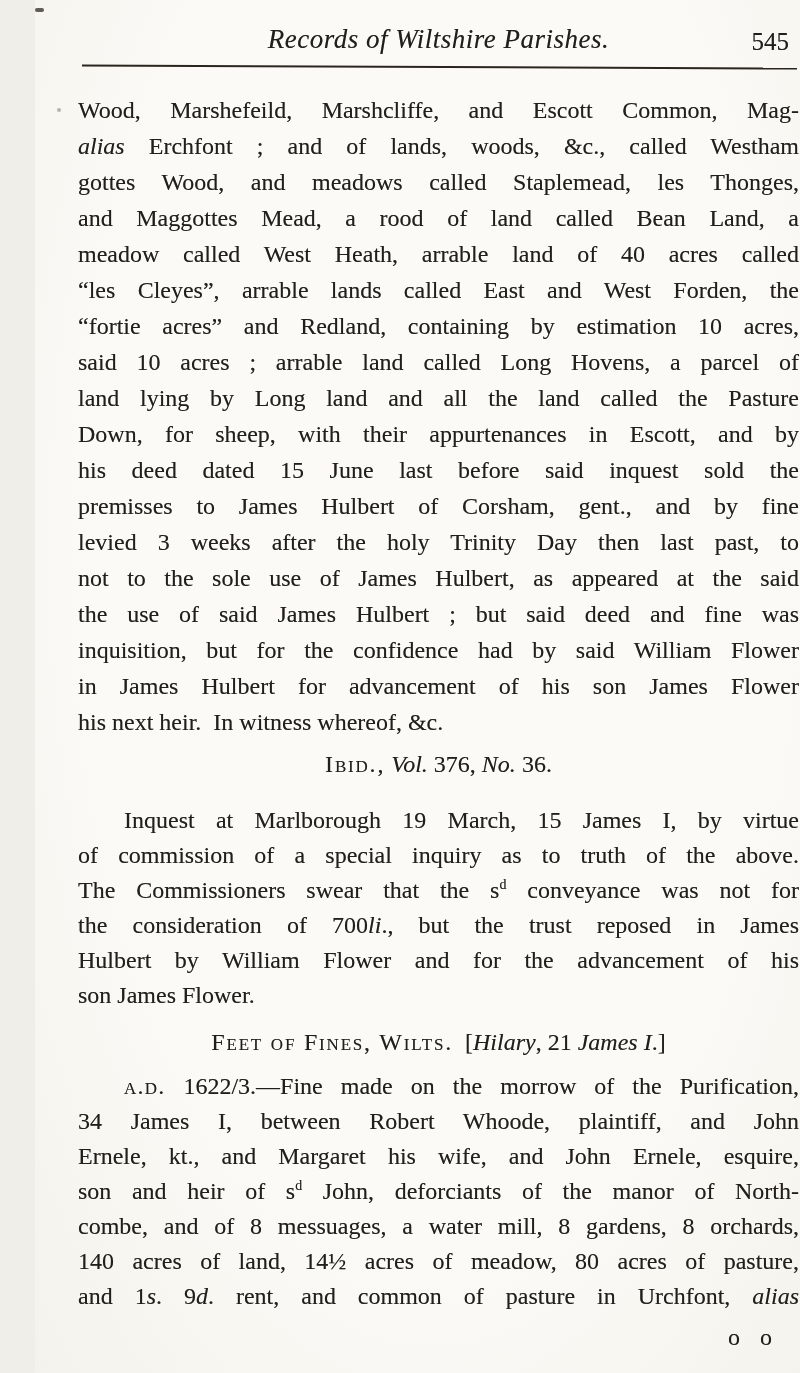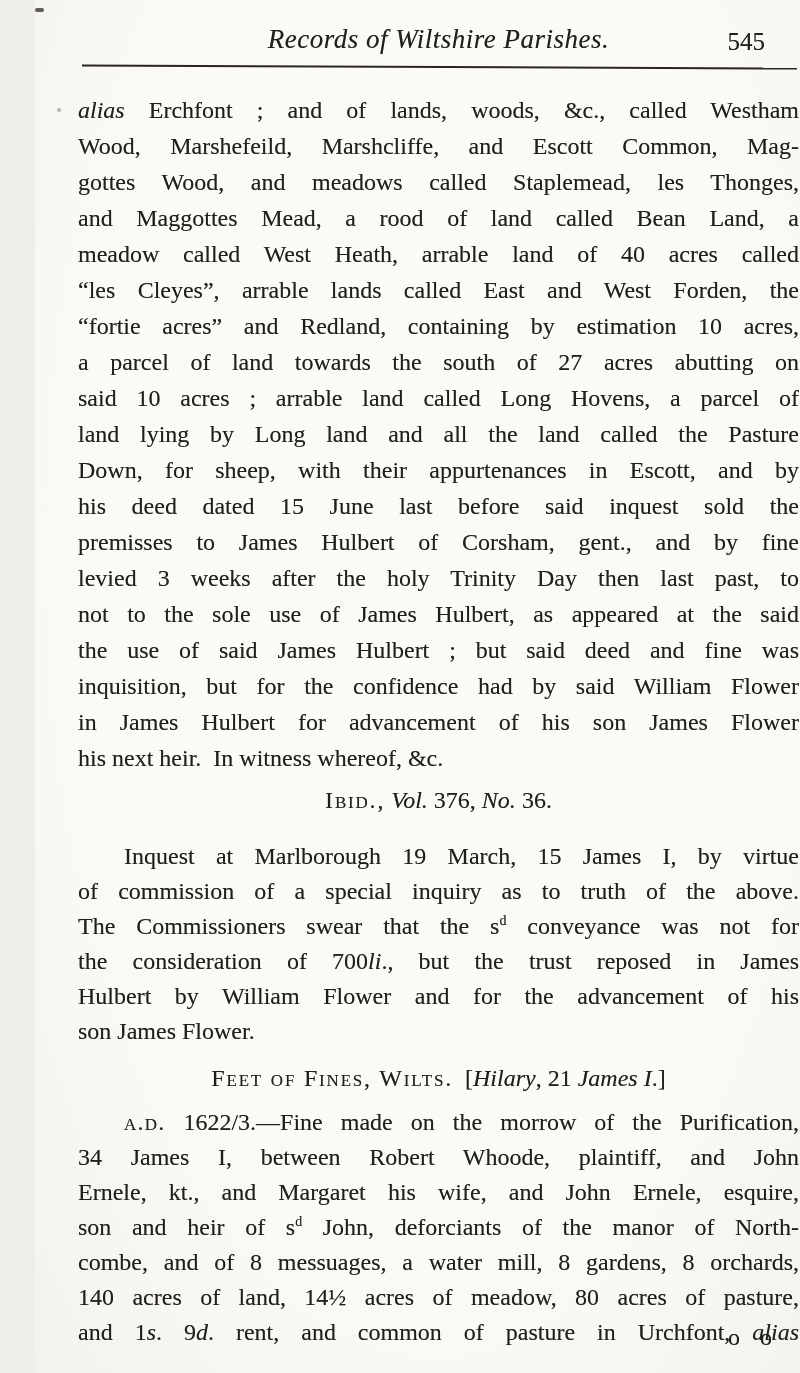--- a/index.html
+++ b/index.html
@@ -16,21 +16,21 @@
     color: #211f1b;
     text-shadow: 0 0 0.5px rgba(30,28,24,0.45);
     margin-left: 35px;
   }
   .running-header { position: relative; height: 46px; }
   .page-title {
     text-align: center; font-style: italic;
     font-size: 27px; line-height: 46px; letter-spacing: 0.5px;
   }
   .page-number {
-    position: absolute; right: 34px; top: 12px;
+    position: absolute; right: 10px; top: 12px;
     font-size: 25px; font-style: normal;
   }
   .header-rule {
     border: none; border-top: 2.5px solid #29261f;
     margin: 4px 2px 0 4px; transform: rotate(0.25deg);
   }
   .content { margin-top: 24px; font-size: 24px; }
   .para { margin: 0; }
   .line { height: 35px; line-height: 35px; white-space: nowrap; }
   .p1 .line { height: 36px; line-height: 36px; }
@@ -70,28 +70,27 @@
   <div class="speck speck-b"></div>
 
   <div class="running-header">
     <div class="page-title">Records of Wiltshire Parishes.</div>
     <div class="page-number">545</div>
   </div>
   <hr class="header-rule">
 
   <div class="content">
       <div class="para p1">
+        <div class="line just"><span class="run-r">Wood, Marshefeild, Marshcliffe, and Escott Common, Mag-</span></div>
         <div class="line just"><span class="run-i">alias</span><span class="run-r"> Erchfont ; and of lands, woods, &amp;c., called Westham</span></div>
-        <div class="line just"><span class="run-r">Wood, Marshefeild, Marshcliffe, and Escott Common, Mag-</span></div>
         <div class="line just"><span class="run-r">gottes Wood, and meadows called Staplemead, les Thonges,</span></div>
         <div class="line just"><span class="run-r">and Maggottes Mead, a rood of land called Bean Land, a</span></div>
         <div class="line just"><span class="run-r">meadow called West Heath, arrable land of 40 acres called</span></div>
         <div class="line just"><span class="run-r">“les Cleyes”, arrable lands called East and West Forden, the</span></div>
         <div class="line just"><span class="run-r">“fortie acres” and Redland, containing by estimation 10 acres,</span></div>
-        <div class="line just"><span class="run-r">a parcel of land towards the south of 27 acres abutting on</span></div>
         <div class="line just"><span class="run-r">said 10 acres ; arrable land called Long Hovens, a parcel of</span></div>
         <div class="line just"><span class="run-r">land lying by Long land and all the land called the Pasture</span></div>
         <div class="line just"><span class="run-r">Down, for sheep, with their appurtenances in Escott, and by</span></div>
         <div class="line just"><span class="run-r">his deed dated 15 June last before said inquest sold the</span></div>
         <div class="line just"><span class="run-r">premisses to James Hulbert of Corsham, gent., and by fine</span></div>
         <div class="line just"><span class="run-r">levied 3 weeks after the holy Trinity Day then last past, to</span></div>
         <div class="line just"><span class="run-r">not to the sole use of James Hulbert, as appeared at the said</span></div>
         <div class="line just"><span class="run-r">the use of said James Hulbert ; but said deed and fine was</span></div>
         <div class="line just"><span class="run-r">inquisition, but for the confidence had by said William Flower</span></div>
         <div class="line just"><span class="run-r">in James Hulbert for advancement of his son James Flower</span></div>

